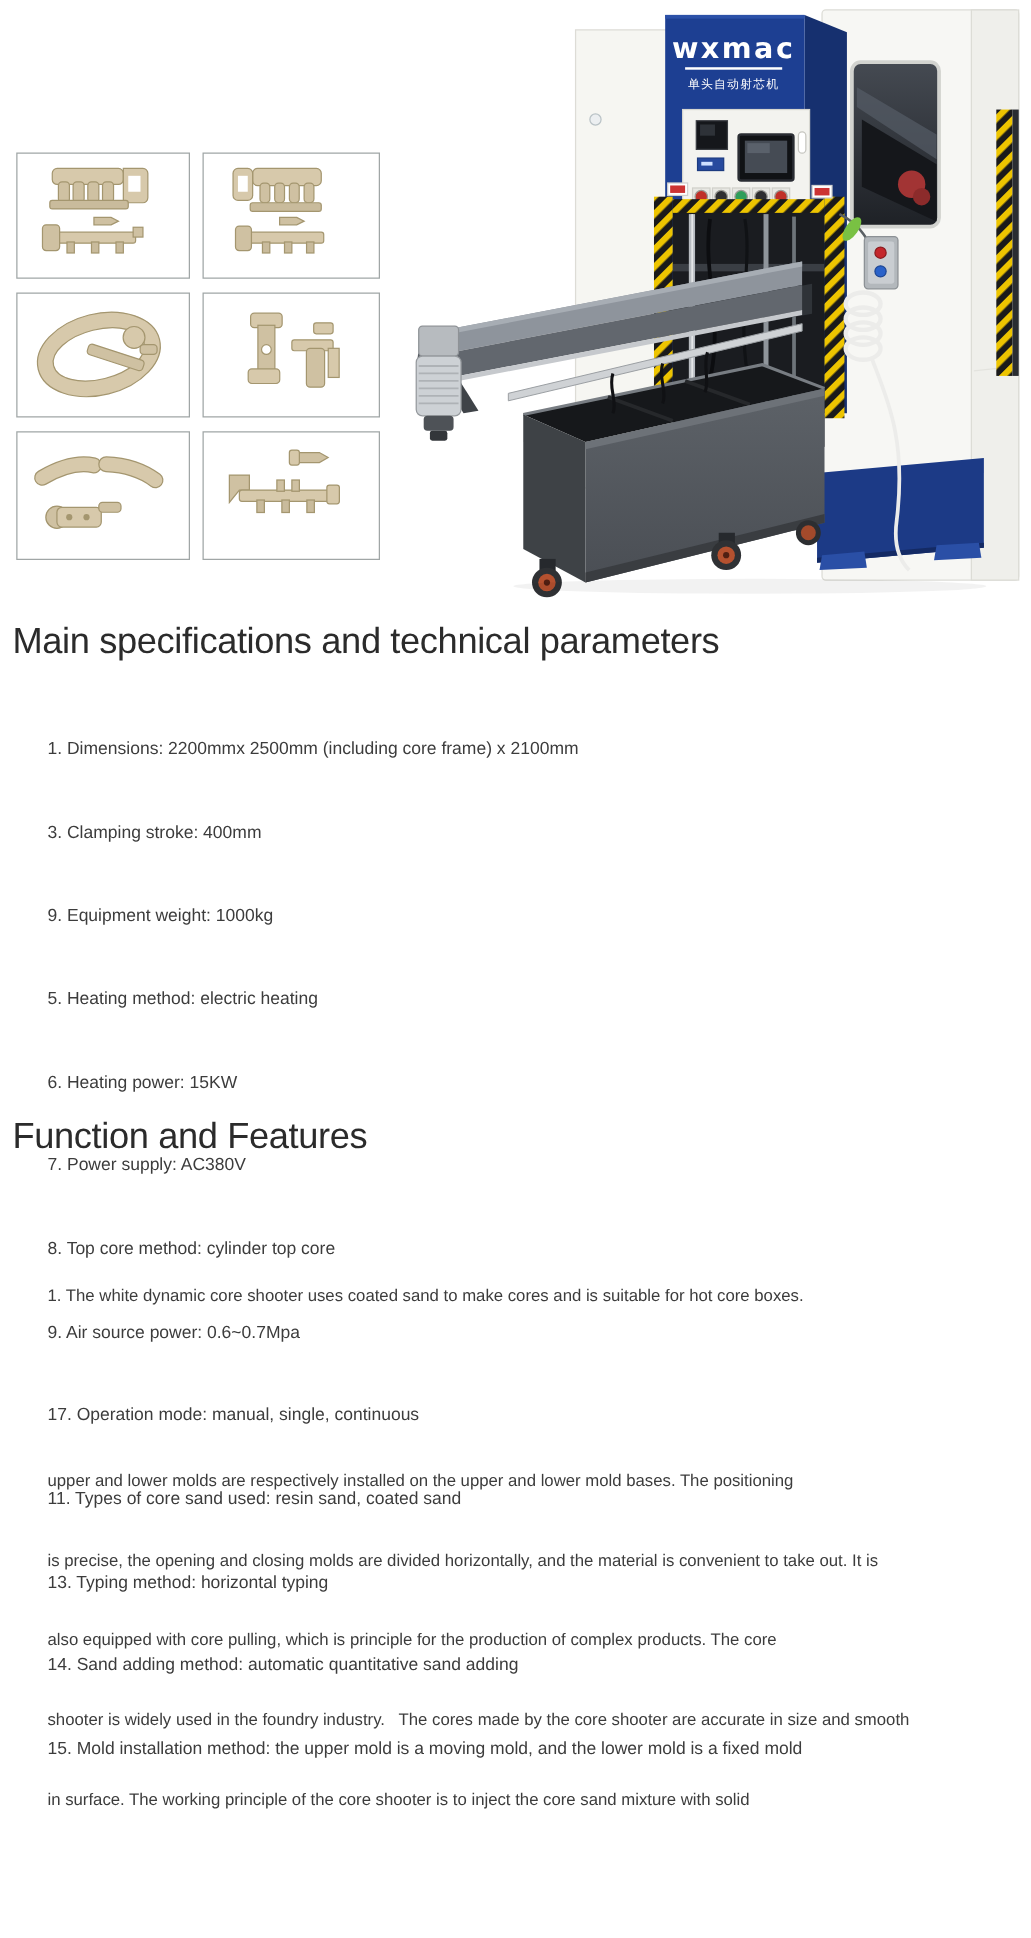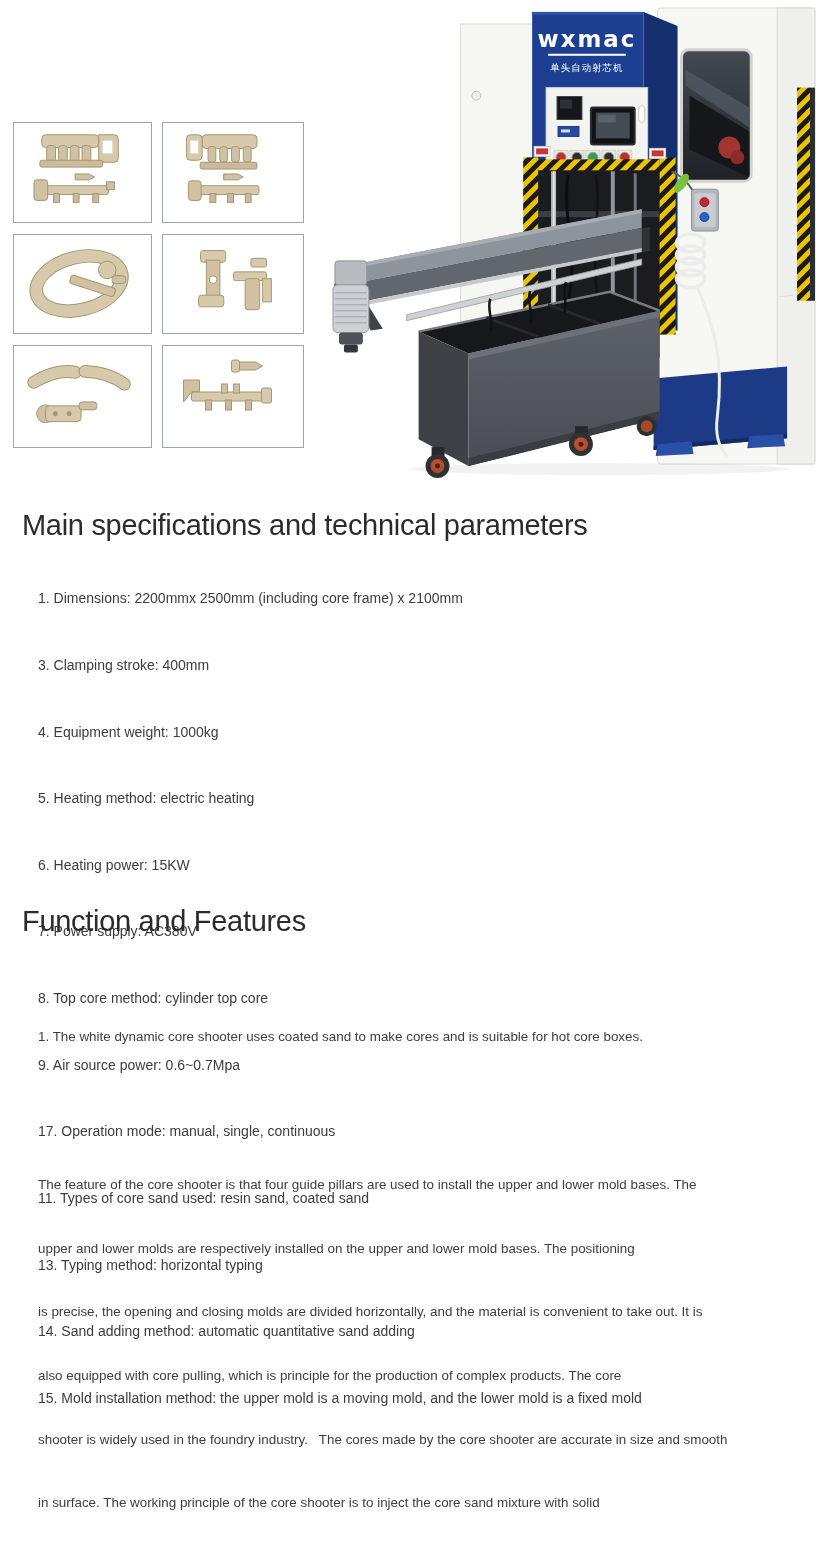--- a/index.html
+++ b/index.html
@@ -7,21 +7,21 @@
         font-family:"Liberation Sans","DejaVu Sans",sans-serif;color:#3b3b3b;}
   
   .gallery{position:absolute;left:13px;top:122px;display:grid;
            grid-template-columns:139px 142px;grid-template-rows:101px 100px 103px;gap:11px 10px;}
   .thumb{margin:0;background:#fff;border:1px solid #a0a6a6;box-sizing:border-box;
          display:flex;align-items:center;justify-content:center;}
   .thumb svg{width:100%;height:100%;display:block;}
   .machine{position:absolute;left:310px;top:0;width:515px;height:478px;}
   .machine svg{width:100%;height:100%;display:block;}
   
-  .h1{position:absolute;left:10px;margin:12px;font-weight:400;font-size:29px;line-height:34px;
+  .h1{position:absolute;left:10px;margin:0;font-weight:400;font-size:29px;line-height:34px;
       letter-spacing:-0.3px;color:#2b2b2b;white-space:nowrap;}
   #specs-title{top:496px;}
   #features-title{top:892px;}
   .body-block{position:absolute;left:10px;font-size:14px;color:#3c3c3c;white-space:pre;}
   #spec-list{top:543px;line-height:22.2px;}
   #feature-list{top:941px;line-height:21.2px;font-size:13.4px;}
   .fline,.spec-item{white-space:pre;margin-left:28px;}
 </style>
 </head>
 <body>
@@ -303,40 +303,39 @@
       </g>
 
       <ellipse cx="290" cy="471" rx="190" ry="6" fill="#000000" opacity="0.05"></ellipse>
     </svg>
   </div>
 
   <h2 class="h1" id="specs-title">Main specifications and technical parameters</h2>
   <div class="body-block" id="spec-list">
     <div class="spec-item">1. Dimensions: 2200mmx 2500mm (including core frame) x 2100mm</div>
     <div class="spec-item">3. Clamping stroke: 400mm</div>
-    <div class="spec-item">4. Equipment weight: 1000kg</div>
+    <div class="spec-item">9. Equipment weight: 1000kg</div>
     <div class="spec-item">5. Heating method: electric heating</div>
     <div class="spec-item">6. Heating power: 15KW</div>
     <div class="spec-item">7. Power supply: AC380V</div>
     <div class="spec-item">8. Top core method: cylinder top core</div>
     <div class="spec-item">9. Air source power: 0.6~0.7Mpa</div>
     <div class="spec-item">17. Operation mode: manual, single, continuous</div>
     <div class="spec-item">11. Types of core sand used: resin sand, coated sand</div>
     <div class="spec-item">13. Typing method: horizontal typing</div>
     <div class="spec-item">14. Sand adding method: automatic quantitative sand adding</div>
     <div class="spec-item">15. Mold installation method: the upper mold is a moving mold, and the lower mold is a fixed mold</div>
   </div>
 
   <h2 class="h1" id="features-title">Function and Features</h2>
   <div class="body-block" id="feature-list">
     <div class="para">
       <div class="fline">1. The white dynamic core shooter uses coated sand to make cores and is suitable for hot core boxes.</div>
     </div>
     <div class="para">
-      <div class="fline">The feature of the core shooter is that four guide pillars are used to install the upper and lower mold bases. The</div>
       <div class="fline">upper and lower molds are respectively installed on the upper and lower mold bases. The positioning</div>
       <div class="fline">is precise, the opening and closing molds are divided horizontally, and the material is convenient to take out. It is</div>
       <div class="fline">also equipped with core pulling, which is principle for the production of complex products. The core</div>
       <div class="fline">shooter is widely used in the foundry industry.   The cores made by the core shooter are accurate in size and smooth</div>
       <div class="fline">in surface. The working principle of the core shooter is to inject the core sand mixture with solid</div>
       
       
       
     </div>
     

